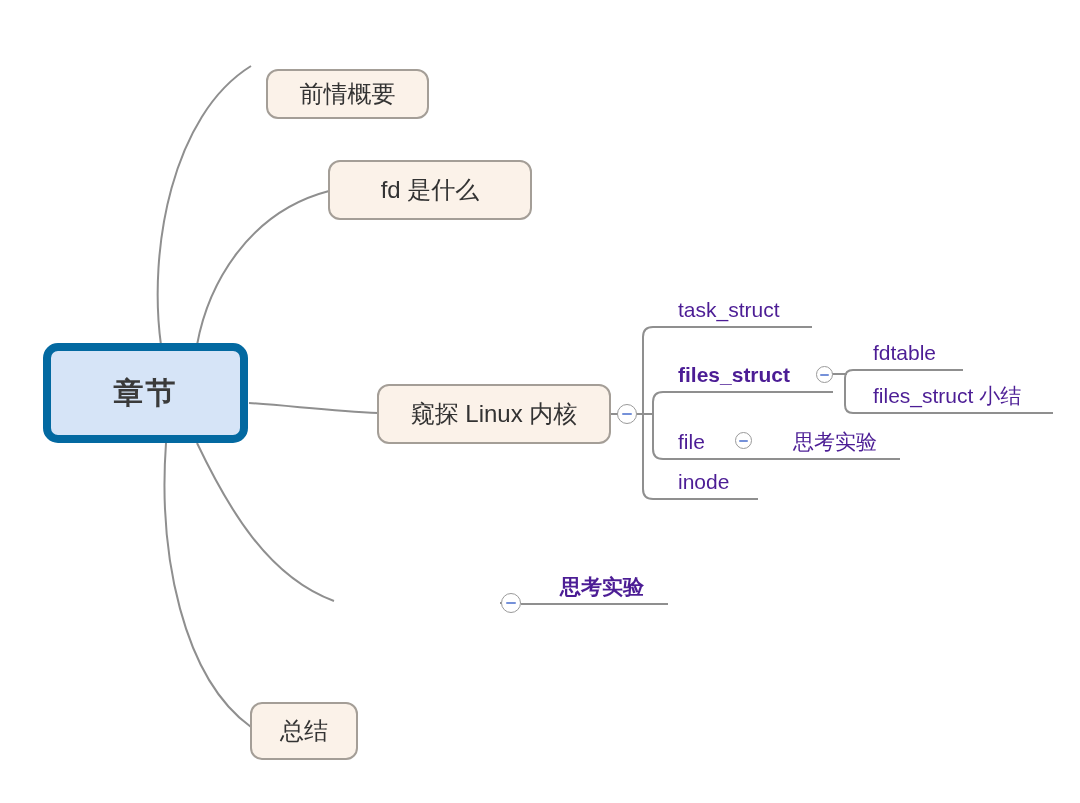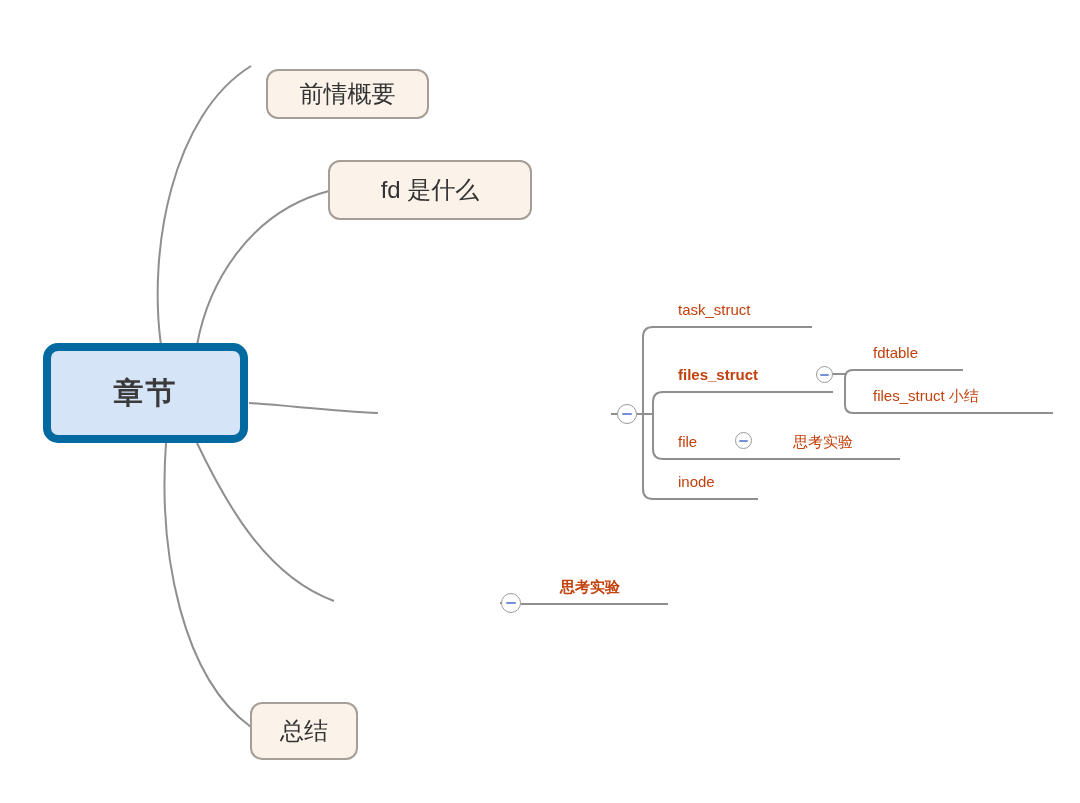--- a/index.html
+++ b/index.html
@@ -14,21 +14,21 @@
   }
   .root-node{
     background:#d6e4f7;border:8px solid #0369a1;border-radius:15px;
     font-size:30px;font-weight:700;color:#3a3a3a;letter-spacing:2px;
   }
   .branch-node{
     background:#fbf2e9;border:2px solid #a49e97;border-radius:12px;
     font-size:24px;font-weight:500;color:#333;
   }
   .line-node{
-    position:absolute;font-size:15px;line-height:22px;font-weight:500;color:#c2410c;
+    position:absolute;font-size:21px;line-height:22px;font-weight:500;color:#4c1d95;
     white-space:nowrap;
   }
   .collapse-btn{
     position:absolute;box-sizing:border-box;background:#ffffff;
     border:1.5px solid #9a9a9a;border-radius:50%;
     display:flex;align-items:center;justify-content:center;cursor:pointer;
   }
   .collapse-btn svg{display:block;}
 </style>
 </head>
@@ -63,20 +63,23 @@
   </div>
 
   <div class="node-box branch-node" style="left:266px;top:30px;width:163px;height:50px;margin-top:39px;">
     <span>前情概要</span>
   </div>
 
   <div class="node-box branch-node" style="left:328px;top:160px;width:204px;height:60px;">
     <span>fd 是什么</span>
   </div>
 
+  <div class="node-box branch-node" style="left:377px;top:384px;width:234px;height:60px;">
+    <span>窥探 Linux 内核</span>
+  </div>
 
 
   <div class="node-box branch-node" style="left:250px;top:702px;width:108px;height:58px;">
     <span>总结</span>
   </div>
 
   <div class="line-node" style="left:678px;top:299px;">task_struct</div>
 
   <div class="line-node" style="left:678px;top:364px;font-weight:bold;">files_struct</div>
 

